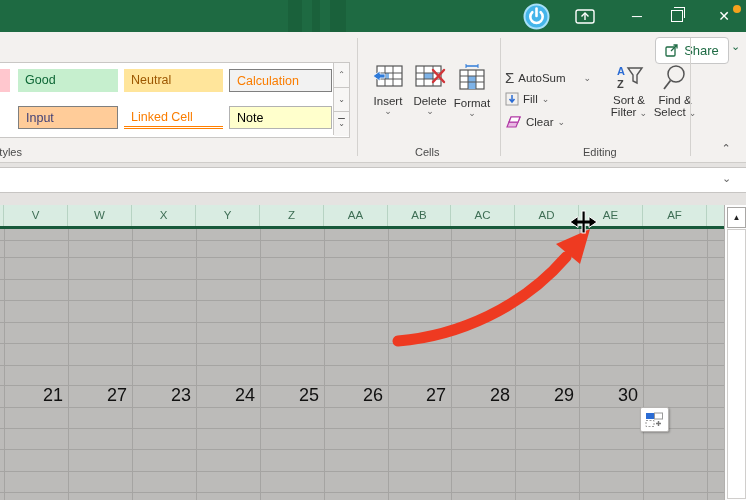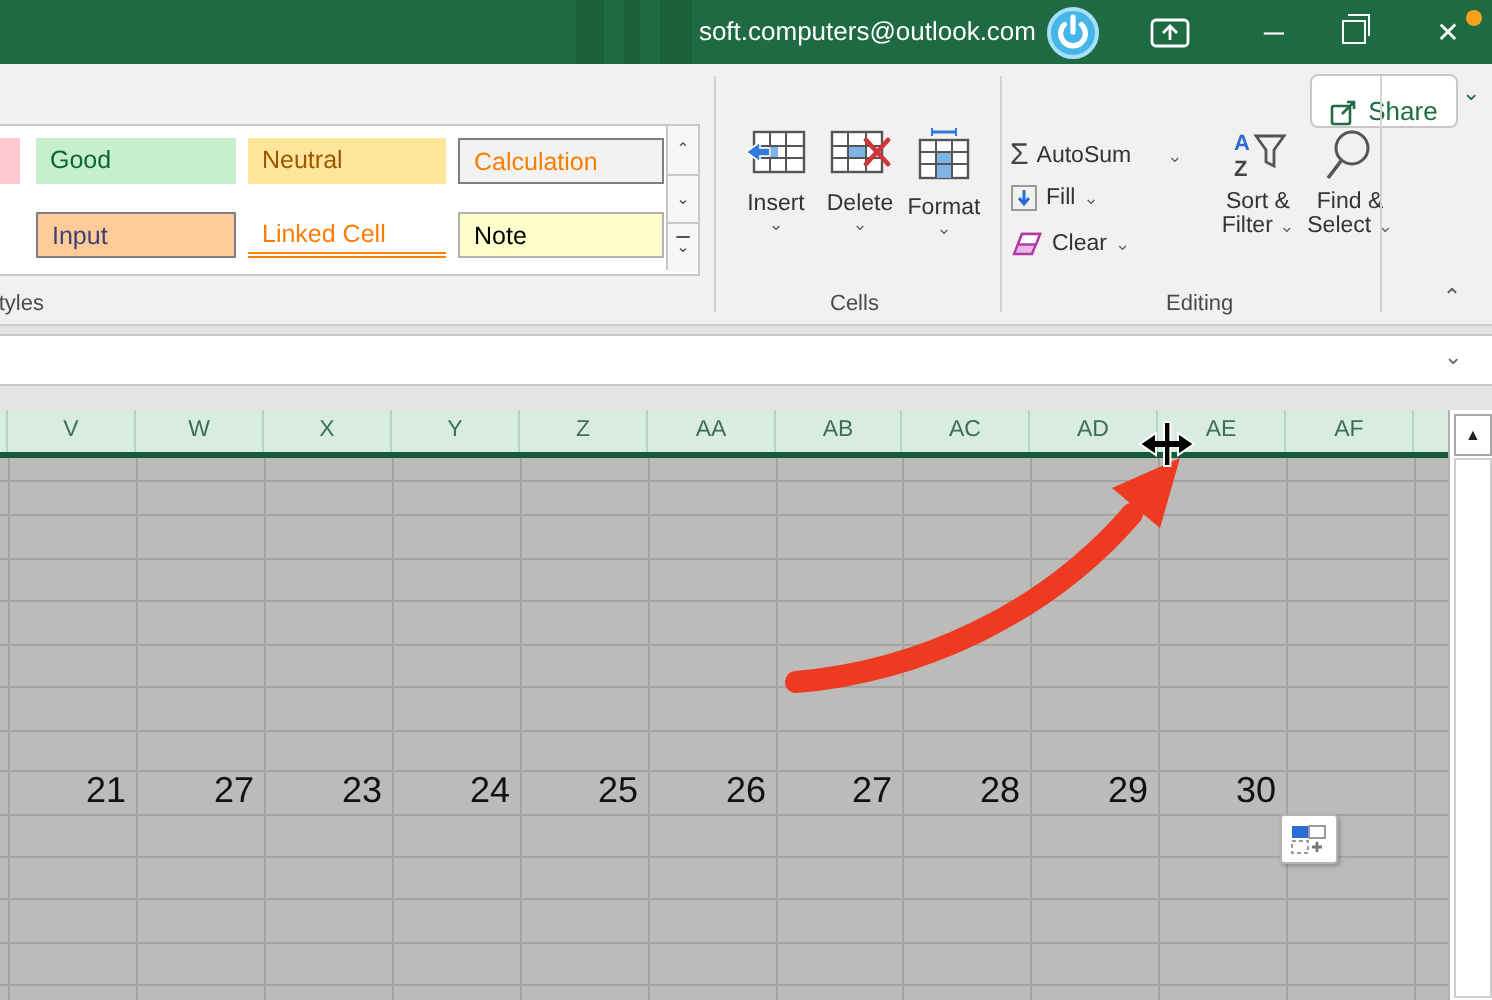--- a/index.html
+++ b/index.html
@@ -13,21 +13,21 @@
   .tb-email{top:0;height:32px;line-height:32px;color:#fff;font-size:13px;right:228px;white-space:nowrap;}
   .power{left:523px;top:3px;width:27px;height:27px;}
   .winbtn{top:0;height:32px;width:34px;color:#fff;text-align:center;line-height:32px;font-size:14px;}
   .restore-outer{left:671px;top:10px;width:10px;height:10px;border:1.3px solid #fff;background:transparent;}
   .restore-back{left:674px;top:7px;width:10px;height:10px;border:1.3px solid #fff;border-bottom:none;border-left:none;}
   .orange-dot{left:733px;top:5px;width:8px;height:8px;border-radius:50%;background:#f6a21d;}
 
   
   .ribbon{left:0;top:32px;width:746px;height:130px;background:#f3f1ef;border-bottom:1px solid #cfcdca;}
   .share-btn{left:655px;top:5px;width:72px;height:25px;background:#fff;border:1px solid #c7c7c7;border-radius:4px;
-    display:flex;align-items:flex-end;justify-content:center;gap:5px;color:#1e6b44;font-size:13px;cursor:pointer;}
+    display:flex;align-items:center;justify-content:center;gap:5px;color:#1e6b44;font-size:13px;cursor:pointer;}
   .share-chevron{left:731px;top:8px;color:#1e6b44;font-size:11px;}
   .gallery{left:-12px;top:30px;width:360px;height:74px;background:#fff;border:1px solid #c9c7c5;}
   .tile{position:absolute;height:23px;line-height:23px;padding-left:7px;font-size:12.5px;box-sizing:border-box;cursor:pointer;}
   .t-bad{left:0px;top:6px;width:21px;background:#FFC7CE;}
   .t-good{left:29px;top:6px;width:100px;background:#C6EFCE;color:#0D6635;}
   .t-neutral{left:135px;top:6px;width:99px;background:#FFE59B;color:#9C5700;}
   .t-calc{left:240px;top:6px;width:103px;background:#F2F2F2;color:#FA7D00;border:1px solid #7F7F7F;}
   .t-dots{left:0px;top:43px;width:21px;color:#555;background:#fff;}
   .t-input{left:29px;top:43px;width:100px;background:#FFCC99;color:#3F3F76;border:1px solid #7F7F7F;}
   .t-linked{left:135px;top:43px;width:99px;color:#FA7D00;border-bottom:3px double #FF8001;}
@@ -72,21 +72,20 @@
 </style>
 </head>
 <body>
 
 <div class="app">
 
   <div class="abs titlebar">
     <div class="abs tb-stripe" style="left:288px;width:14px"></div>
     <div class="abs tb-stripe" style="left:312px;width:8px"></div>
     <div class="abs tb-stripe" style="left:330px;width:16px"></div>
-    <div class="abs tb-email">soft.computers@outlook.com</div>
     <svg class="abs power" viewBox="0 0 27 27">
       <circle cx="13.5" cy="13.5" r="12" fill="#45b5ea" stroke="#a7e0f8" stroke-width="2"></circle>
       <path d="M 9.3 9.2 A 6.2 6.2 0 1 0 17.7 9.2" fill="none" stroke="#fff" stroke-width="2.6" stroke-linecap="round"></path>
       <line x1="13.5" y1="5.5" x2="13.5" y2="13" stroke="#fff" stroke-width="2.6" stroke-linecap="round"></line>
     </svg>
     <svg class="abs" style="left:575px;top:9px" width="20" height="15" viewBox="0 0 20 15">
       <rect x="1" y="1" width="18" height="13" rx="2" fill="none" stroke="#fff" stroke-width="1.4"></rect>
       <line x1="10" y1="11" x2="10" y2="5" stroke="#fff" stroke-width="1.4"></line>
       <path d="M 6.5 7.5 L 10 4 L 13.5 7.5" fill="none" stroke="#fff" stroke-width="1.4"></path>
     </svg>

